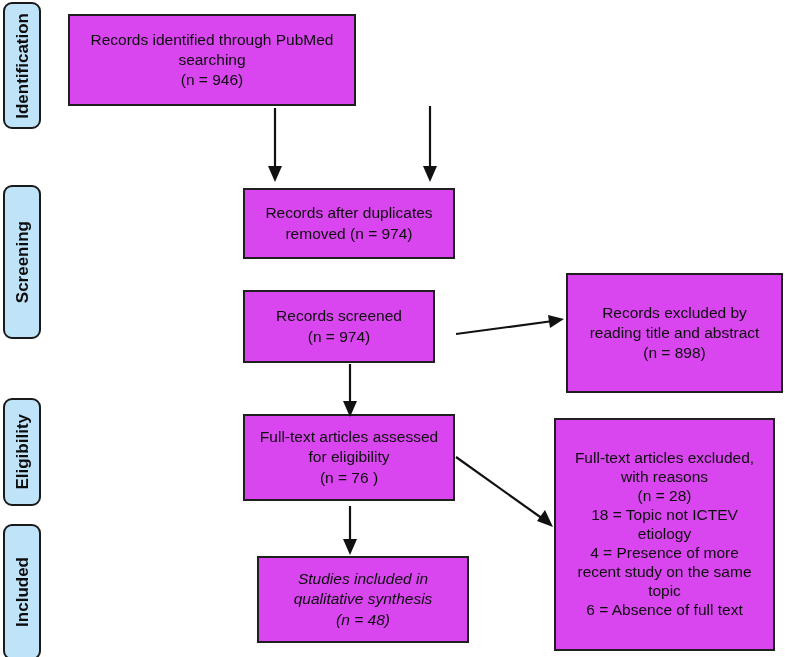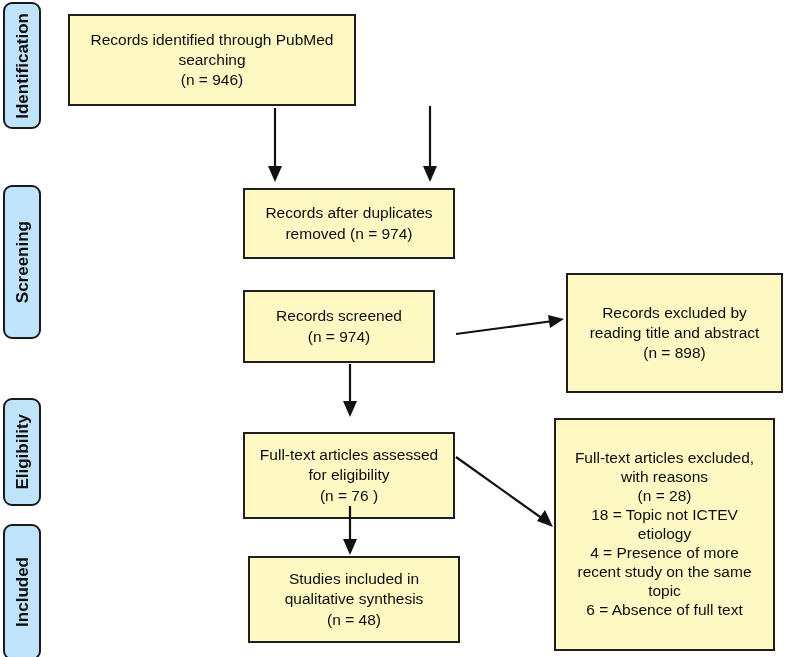--- a/index.html
+++ b/index.html
@@ -38,21 +38,21 @@
     font-size: 17px;
     letter-spacing: 0px;
     line-height: 1;
     white-space: nowrap;
     color: #0d0d0d;
   }
 
   
   .flow-box {
     position: absolute;
-    background: #fef9c3;
+    background: #d946ef;
     border: 2px solid #1f1f1f;
     box-sizing: border-box;
     display: flex;
     align-items: center;
     justify-content: center;
     text-align: center;
     padding: 2px 6px;
   }
   .flow-box .box-text {
     font-size: 15.5px;
@@ -118,39 +118,39 @@
     <span class="box-text">Records screened
 (n = 974)</span>
   </div>
 
   <div class="flow-box" style="left:566px; top:273px; width:217px; height:120px;">
     <span class="box-text">Records excluded by
 reading title and abstract
 (n = 898)</span>
   </div>
 
-  <div class="flow-box" style="left:243px; top:432px; width:212px; height:87px;">
+  <div class="flow-box" style="left:243px; top:414px; width:212px; height:87px;">
     <span class="box-text">Full-text articles assessed
 for eligibility
 (n = 76 )</span>
   </div>
 
   <div class="flow-box tight" style="left:554px; top:418px; width:221px; height:233px;">
     <span class="box-text">Full-text articles excluded,
 with reasons
 (n = 28)
 18 = Topic not ICTEV
 etiology
 4 = Presence of more
 recent study on the same
 topic
 6 = Absence of full text</span>
   </div>
 
-  <div class="flow-box" style="left:248px; top:556px; width:212px; height:87px;">
+  <div class="flow-box" style="left:257px; top:556px; width:212px; height:87px;font-style:italic;">
     <span class="box-text">Studies included in
 qualitative synthesis
 (n = 48)</span>
   </div>
 
   <svg class="connector" style="left:0; top:0;" width="785" height="657">
 
     <line x1="275" y1="108" x2="275" y2="172"></line>
     <polygon class="arrow-head" points="275,182 268,166 282,166"></polygon>
 

